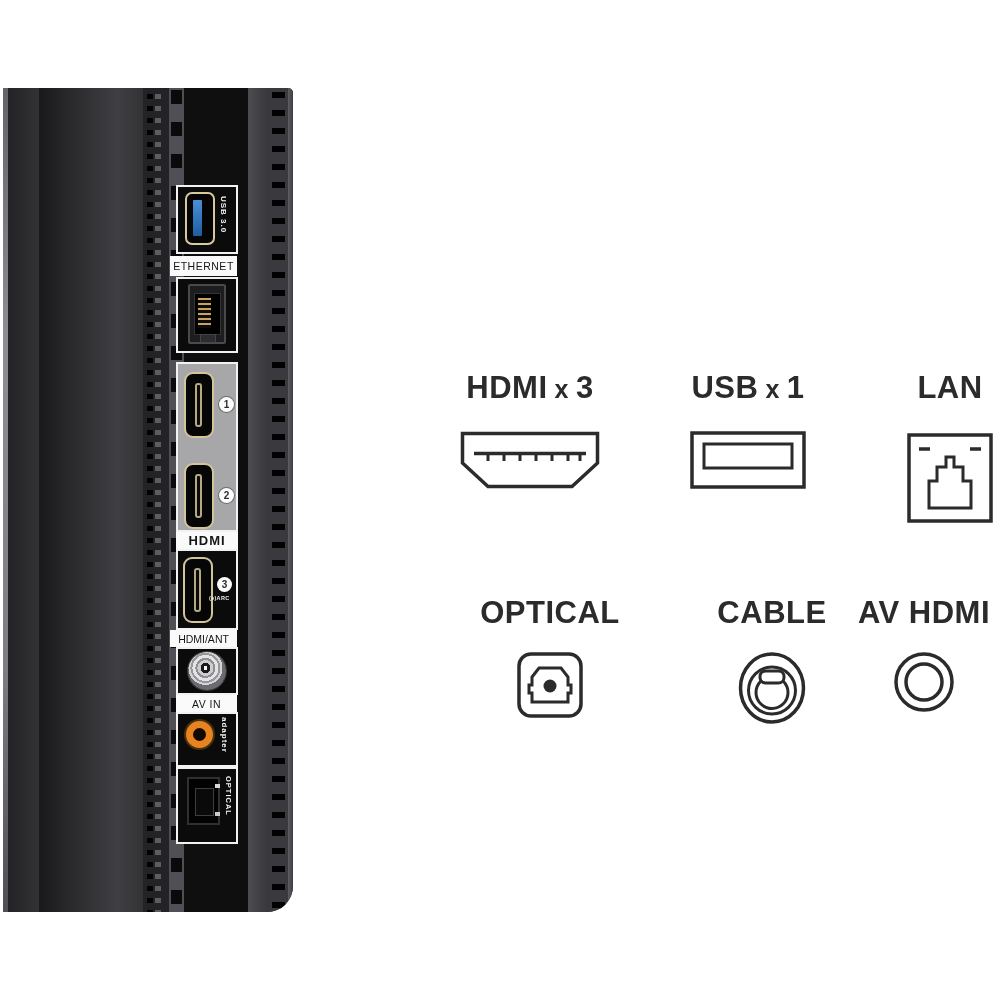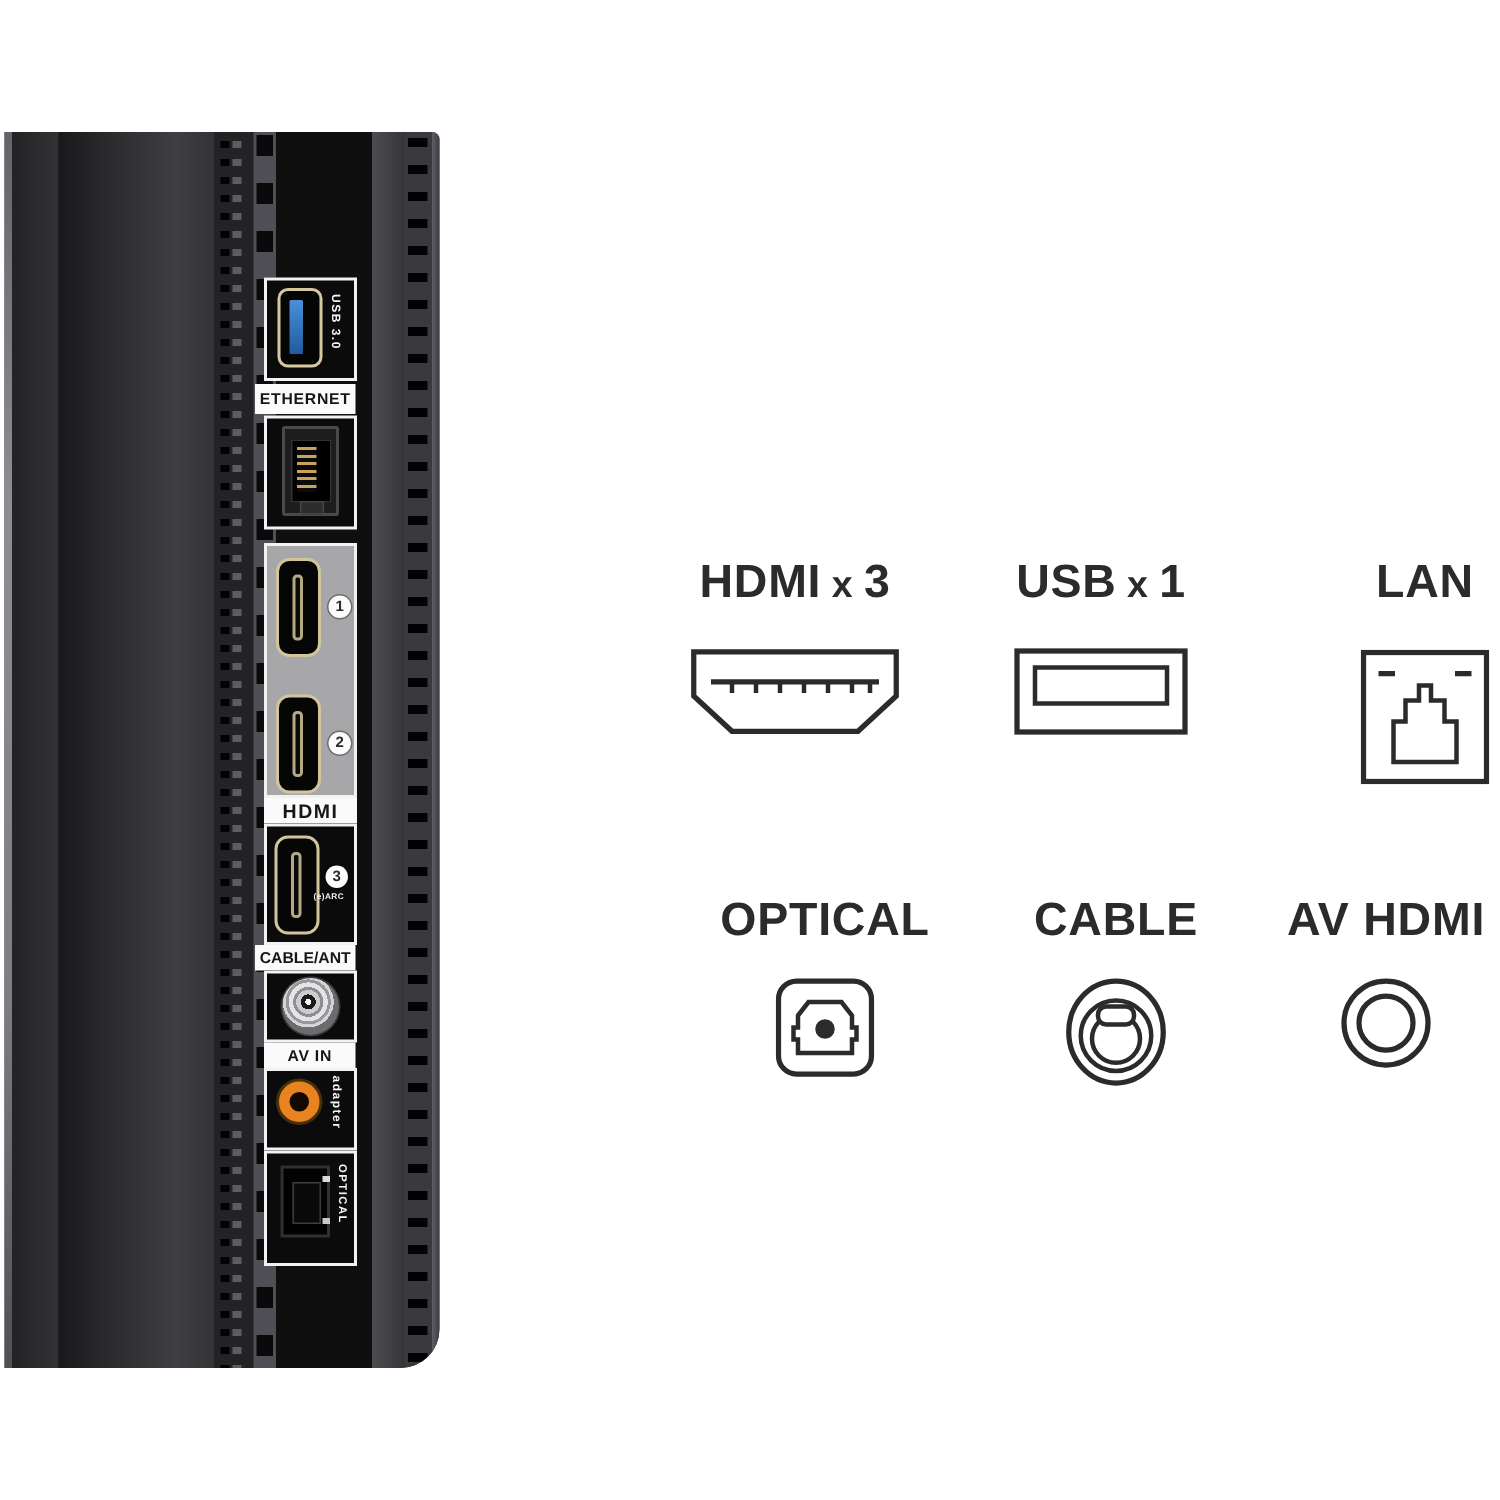--- a/index.html
+++ b/index.html
@@ -25,21 +25,21 @@
   .strip-recess{left:181px;width:64px;background:#0f0f10;}
   .strip-gray2{left:245px;width:21px;background:linear-gradient(90deg,#4c4c51,#37373b);}
   .strip-ventD{left:266px;width:19px;background:#3a3a3e;}
   .ventD-slots{position:absolute;left:3px;top:4px;width:13px;height:100%;
                background:repeating-linear-gradient(180deg,#020202 0 6px,rgba(0,0,0,0) 6px 18px);}
   .strip-edgeR{left:285px;width:5px;background:linear-gradient(90deg,#5e5e64,#3c3c41);}
 
   
   .port-panel{left:170px;top:183px;width:70px;height:662px;}
   .pbox{position:absolute;left:6px;width:62px;border:2px solid #f2f2f2;background:#0b0b0c;box-sizing:border-box;}
-  .plabel{position:absolute;background:#fafafa;color:#161616;font-weight:bold;
+  .plabel{position:absolute;background:#fafafa;color:#161616;font-weight:normal;
           display:flex;align-items:center;justify-content:center;overflow:hidden;box-sizing:border-box;}
 
   .usb-box{top:2px;height:69px;}
   .usb-port{position:absolute;left:7px;top:5px;width:30px;height:53px;border:2px solid #d6c9a0;
             border-radius:7px;background:#050505;box-sizing:border-box;}
   .usb-blue{position:absolute;left:6px;top:6px;width:9px;height:36px;
             background:linear-gradient(180deg,#4a90d9,#1f5c9e);border-radius:1px;}
   .vtext{color:#f5f5f5;font-weight:bold;writing-mode:vertical-rl;letter-spacing:1px;white-space:nowrap;}
   .usb-vlabel{position:absolute;left:41px;top:9px;font-size:8px;}
 
@@ -93,24 +93,24 @@
   .opt-glint-b{position:absolute;right:-2px;bottom:7px;width:5px;height:4px;background:#c9c9cb;}
   .opt-vlabel{position:absolute;left:46px;top:7px;font-size:7.5px;}
 
   
   .legend-group{position:absolute;width:200px;text-align:center;}
   .legend-label{display:flex;align-items:baseline;justify-content:center;gap:7px;
                 color:#2b2b2b;font-weight:800;font-size:31px;letter-spacing:.5px;line-height:32px;}
   .legend-x{font-size:25px;font-weight:600;}
   .legend-icon{display:inline-block;}
   .g-hdmi{left:430px;top:372px;}
-  .g-usb{left:634px;top:372px;}
+  .g-usb{left:648px;top:372px;}
   .g-lan{left:850px;top:372px;}
   .g-optical{left:450px;top:597px;}
-  .g-cable{left:644px;top:597px;}
+  .g-cable{left:672px;top:597px;}
   .g-av{left:824px;top:597px;}
   .icon-wrap-r1{margin-top:26px;}
   .icon-wrap-lan{margin-top:29px;}
   .icon-wrap-r2{margin-top:22px;}
 </style>
 </head>
 <body>
 
 <div class="stage">
 
@@ -167,21 +167,21 @@
     <div class="plabel hdmi-logo-label">HDMI</div>
 
     <div class="pbox hdmi3-box">
       <div class="hdmi-port hdmi-p3">
         <div class="hdmi-slot"></div>
       </div>
       <div class="circle-num cn3">3</div>
       <div class="earc">(e)ARC</div>
     </div>
 
-    <div class="plabel cable-label">CABLE/ANT</div>
+    <div class="plabel cable-label">HDMI/ANT</div>
 
     <div class="pbox coax-box">
       <div class="coax"></div>
     </div>
 
     <div class="plabel avin-label">AV IN</div>
 
     <div class="pbox av-box">
       <div class="av-jack"></div>
       <div class="vtext av-vlabel">adapter</div>

